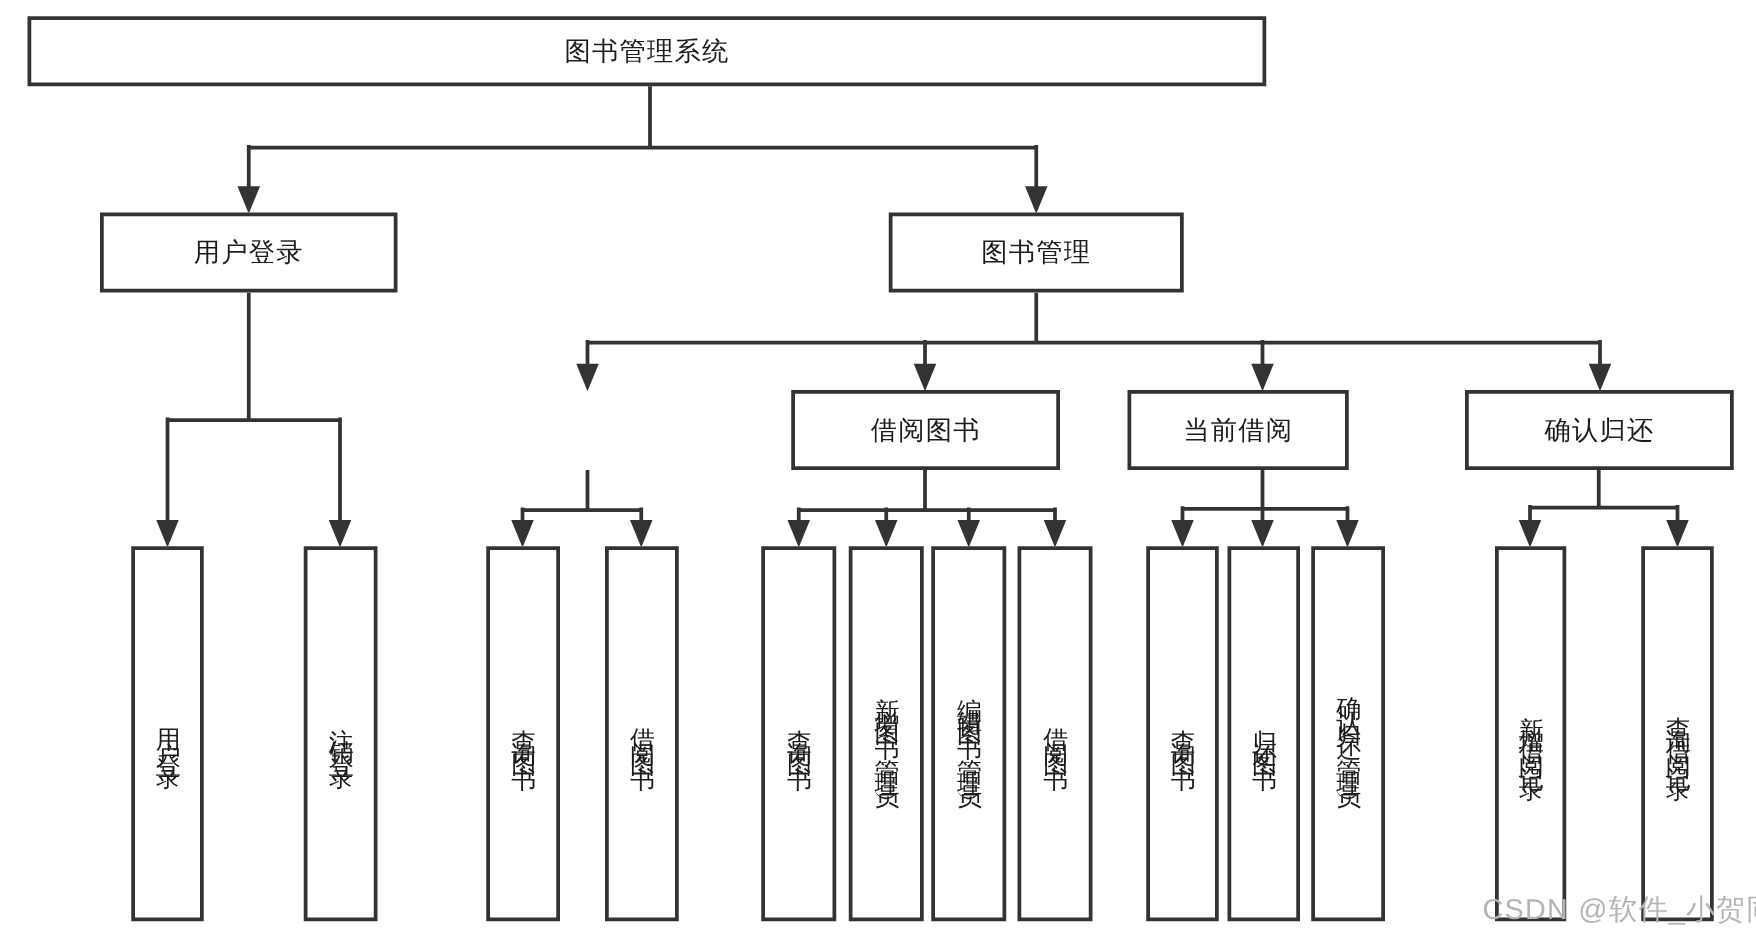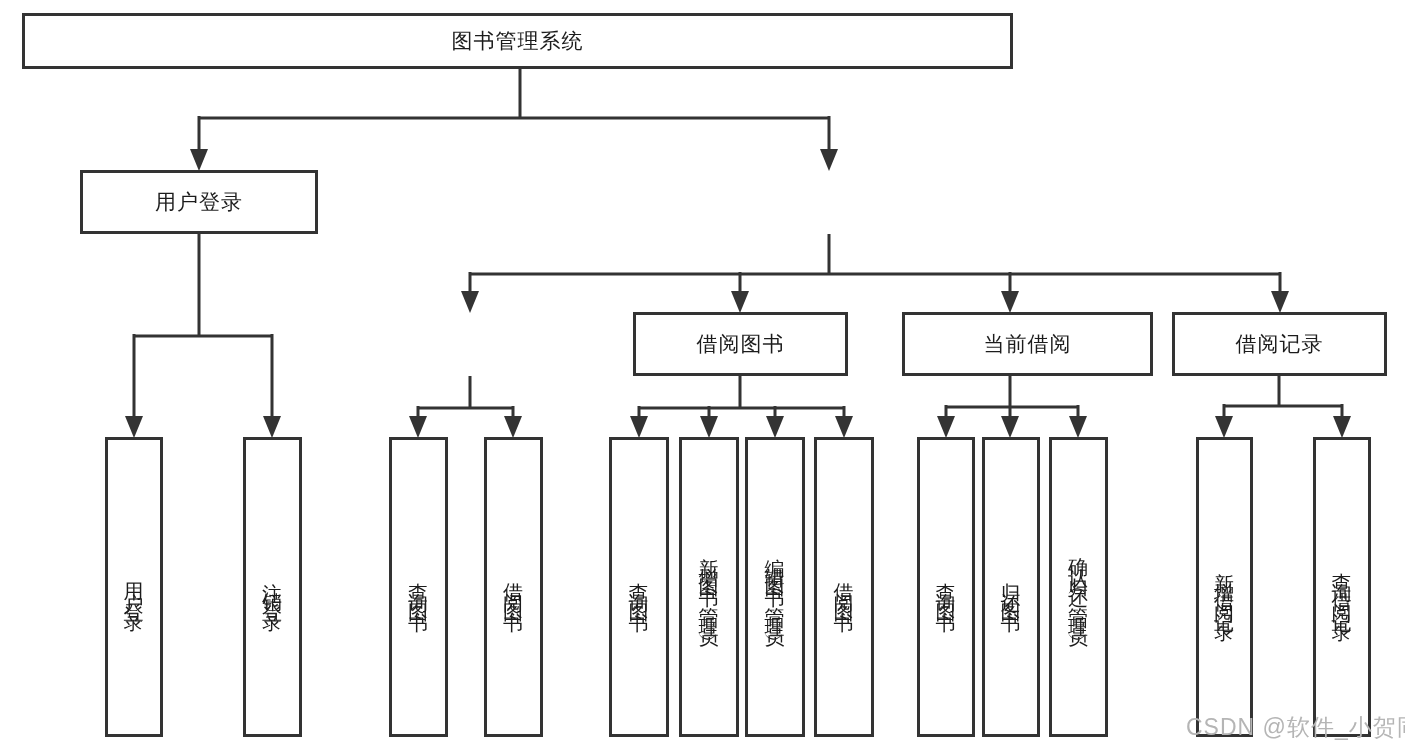--- a/index.html
+++ b/index.html
@@ -76,24 +76,25 @@
       <polygon points="1001,416 1019,416 1010,438"></polygon>
       <polygon points="1069,416 1087,416 1078,438"></polygon>
       <polygon points="1215,416 1233,416 1224,438"></polygon>
       <polygon points="1333,416 1351,416 1342,438"></polygon>
     </g>
   </svg>
 
   <div class="node h-node" style="left:22px;top:13px;width:991px;height:56px">图书管理系统</div>
 
   <div class="node h-node" style="left:80px;top:170px;width:238px;height:64px">用户登录</div>
+  <div class="node h-node" style="left:711px;top:170px;width:236px;height:64px">图书管理</div>
 
   <div class="node h-node" style="left:633px;top:312px;width:215px;height:64px">借阅图书</div>
-  <div class="node h-node" style="left:902px;top:312px;width:251px;height:64px">当前借阅</div>
-  <div class="node h-node" style="left:1172px;top:312px;width:215px;height:64px">借阅记录</div>
+  <div class="node h-node" style="left:902px;top:312px;width:177px;height:64px">当前借阅</div>
+  <div class="node h-node" style="left:1172px;top:312px;width:215px;height:64px">确认归还</div>
 
   <div class="node v-node" style="left:105px;top:437px;width:58px;height:300px">
     <span>用户登录</span>
   </div>
   <div class="node v-node" style="left:243px;top:437px;width:59px;height:300px">
     <span>注销登录</span>
   </div>
 
   <div class="node v-node" style="left:389px;top:437px;width:59px;height:300px">
     <span>查询图书</span>

